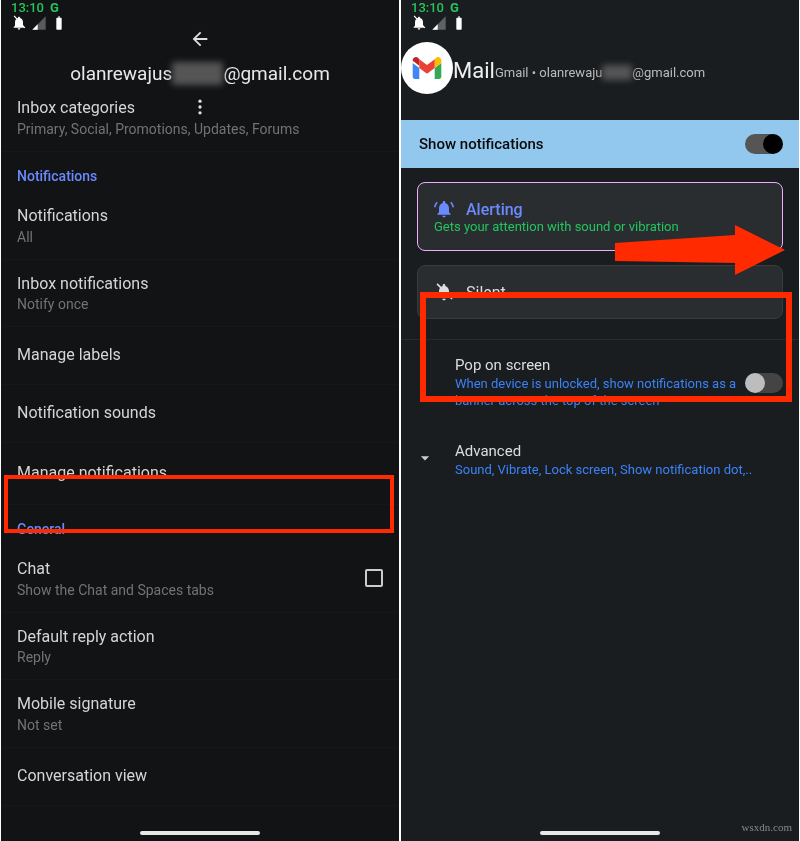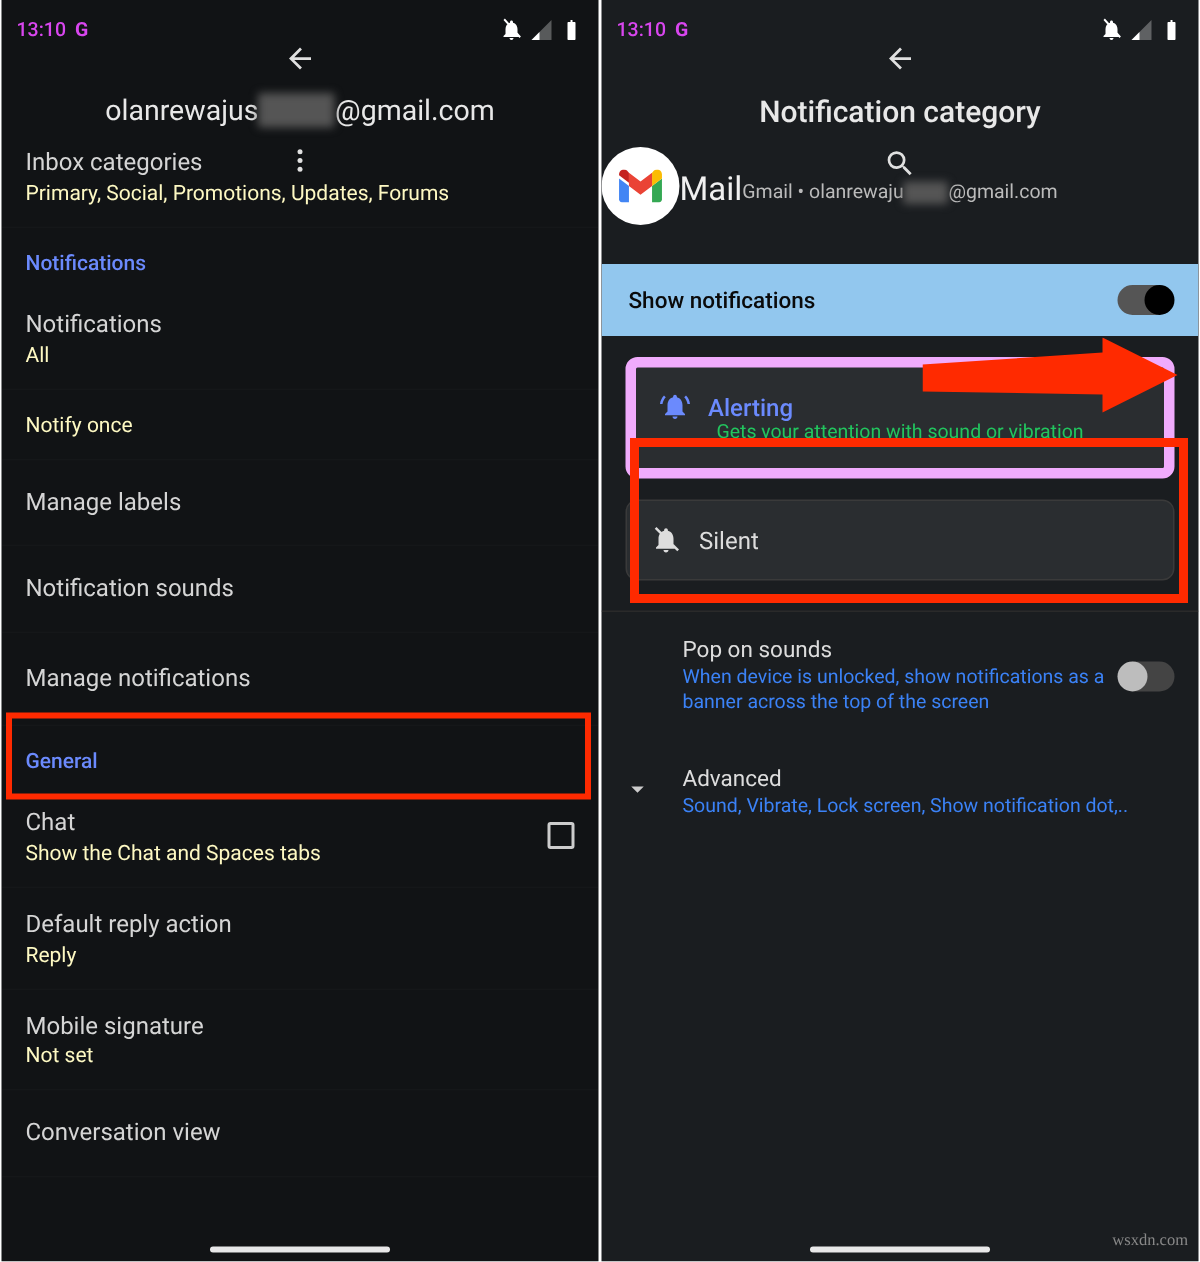--- a/index.html
+++ b/index.html
@@ -1,45 +1,45 @@
 <!DOCTYPE html>
 <html><head>
 <meta charset="utf-8">
 <style>
 * { margin:0; padding:0; box-sizing:border-box; font-family: Roboto, Arial, sans-serif; }
 body { background:#fff; width:800px; height:841px; display:flex; position:relative; }
 .phone { flex:1; background:#111315; color:#e0e0e0; display:flex; flex-direction:column; overflow:hidden; margin:0 1px; }
-.status-bar { height:28px; display:flex; align-items:flex-end; justify-content:space-between; padding:0 10px; font-size:13px; color:#d946ef; }
+.status-bar { height:28px; display:flex; align-items:flex-start; justify-content:space-between; padding:0 10px; font-size:13px; color:#22c55e;flex-direction:column; }
 .status-left { display:flex; align-items:center; gap:6px; font-weight:500; }
 .status-right { display:flex; align-items:center; gap:4px; }
 .icon-svg { width:16px; height:16px; }
 .appbar { height:56px; display:flex; align-items:center; padding:0 8px; gap:12px;flex-direction:column; }
 .appbar .title { flex:1; font-size:19px; color:#e8e8e8; }
 .appbar .title.big { font-size:20px; font-weight:500; }
 .icon-btn { width:40px; height:40px; display:flex; align-items:center; justify-content:center; border-radius:50%; }
 .content { flex:1; overflow:hidden; }
 .section-header { font-size:14px; padding:16px 16px 8px; }
 .section-header.blue { color:#6b8afd; font-weight:500; }
 .row { padding:14px 16px; border-bottom:1px solid rgba(255,255,255,0.02); position:relative; }
 .row .primary { font-size:16px; color:#d5d5d5; line-height:1.3; }
-.row .secondary { font-size:14px; color:#fef9c3; margin-top:2px; }
+.row .secondary { font-size:14px; color:#737373; margin-top:2px; }
 .row.single { padding:18px 16px; }
 .row.with-cb { display:flex; align-items:center; justify-content:space-between;gap:16px; }
 .cb { width:18px; height:18px; border:2px solid #ccc; border-radius:2px; }
 .highlight-box { position:absolute; border:4px solid #ff2a00; pointer-events:none; }
 .mail-header { display:flex; flex-direction:row; align-items:center; padding:14px 0 18px; }
 .mail-icon-circle { width:52px; height:52px; border-radius:50%; background:#fff; display:flex; align-items:center; justify-content:center; margin-bottom:8px; }
 .mail-title { font-size:22px; color:#f0f0f0; margin-bottom:4px; }
 .mail-sub { font-size:13px; color:#bbb; }
 .show-notif { background:#92c7ee; color:#0a0a0a; display:flex; align-items:center; justify-content:space-between; padding:14px 18px; font-size:15px; font-weight:500; position:relative; }
 .toggle { width:36px; height:20px; background:#555; border-radius:10px; position:relative; }
 .toggle .knob { width:20px; height:20px; background:#000; border-radius:50%; position:absolute; right:-2px; top:0; }
 .toggle.off .knob { background:#bdbdbd; left:-2px; right:auto; }
 .opt-card { margin:0 16px; padding:16px 16px; border:1px solid #3a3a3a; border-radius:8px; background:#2a2d30; margin-top:14px; }
-.opt-card.sel { border:7px solid #f0abfc;text-align:center; }
+.opt-card.sel { border:1px solid #f0abfc; }
 .opt-card .head { display:flex; align-items:center; gap:12px; }
 .opt-card .head .lbl { font-size:16px; }
 .opt-card.sel .lbl { color:#6b8afd; font-weight:500; }
 .opt-card .desc { font-size:13px; color:#22c55e; margin-top:0; }
 .divider { height:1px; background:#2a2a2a; margin:20px 0 0; }
 .sub-row { display:flex; padding:16px 16px 16px 54px; align-items:center; position:relative; }
 .sub-row .txt { flex:1; }
 .sub-row .p { font-size:15px; color:#ddd; }
 .sub-row .s { font-size:13px; color:#3b82f6; margin-top:2px; line-height:1.3; }
 .sub-row .exp { position:absolute; left:14px; top:22px; }
@@ -91,20 +91,21 @@
     <div class="row">
       <div class="primary">Inbox categories</div>
       <div class="secondary">Primary, Social, Promotions, Updates, Forums</div>
     </div>
     <div class="section-header blue">Notifications</div>
     <div class="row">
       <div class="primary">Notifications</div>
       <div class="secondary">All</div>
     </div>
     <div class="row">
+      <div class="primary">Inbox notifications</div>
       <div class="secondary">Notify once</div>
     </div>
     <div class="row single">
       <div class="primary">Manage labels</div>
     </div>
     <div class="row single">
       <div class="primary">Notification sounds</div>
     </div>
     <div class="row single" style="padding:20px 16px">
       <div class="primary">Manage notifications</div>
@@ -141,33 +142,20 @@
     <div class="status-right">
       <svg class="icon-svg" viewBox="0 0 24 24" fill="#fff">
           <path d="M12 22c1.1 0 2-.9 2-2h-4c0 1.1.9 2 2 2zm6-6v-5c0-3.07-1.64-5.64-4.5-6.32V4c0-.83-.67-1.5-1.5-1.5S10.5 3.17 10.5 4v.68C7.63 5.36 6 7.92 6 11v5l-2 2v1h16v-1l-2-2zM4 2l16 18 1.4-1.4L5.4.6 4 2z"></path>
         </svg>
       <svg class="icon-svg" viewBox="0 0 24 24" fill="#fff">
           <path d="M2 22h20V2L2 22z" opacity=".3"></path>
           <path d="M2 22h8v-8L2 22z"></path>
         </svg>
       <svg class="icon-svg" viewBox="0 0 24 24" fill="#fff">
           <path d="M15 4h-2V2h-2v2H9c-.6 0-1 .4-1 1v16c0 .6.4 1 1 1h6c.6 0 1-.4 1-1V5c0-.6-.4-1-1-1z"></path>
-        </svg>
-    </div>
-  </div>
-  <div class="appbar">
-    <div class="icon-btn">
-      <svg width="22" height="22" viewBox="0 0 24 24" fill="#e0e0e0">
-          <path d="M20 11H7.83l5.59-5.59L12 4l-8 8 8 8 1.41-1.41L7.83 13H20v-2z"></path>
-        </svg>
-    </div>
-    <div class="title big">Notification category</div>
-    <div class="icon-btn">
-      <svg width="22" height="22" viewBox="0 0 24 24" fill="#e0e0e0">
-          <path d="M15.5 14h-.79l-.28-.27A6.471 6.471 0 0016 9.5 6.5 6.5 0 109.5 16c1.61 0 3.09-.59 4.23-1.57l.27.28v.79l5 4.99L20.49 19l-4.99-5zm-6 0C7.01 14 5 11.99 5 9.5S7.01 5 9.5 5 14 7.01 14 9.5 11.99 14 9.5 14z"></path>
         </svg>
     </div>
   </div>
   <div class="content" style="position:relative">
     <div class="mail-header">
       <div class="mail-icon-circle">
         <svg width="30" height="22" viewBox="0 0 52 40">
             <path fill="#4285F4" d="M4 40h8V20L0 11v25c0 2.2 1.8 4 4 4z"></path>
             <path fill="#34A853" d="M40 40h8c2.2 0 4-1.8 4-4V11l-12 9v20z"></path>
             <path fill="#FBBC04" d="M40 4v16l12-9V6c0-4.9-5.6-7.7-9.6-4.8L40 4z"></path>
@@ -203,21 +191,21 @@
             <path d="M12 22c1.1 0 2-.9 2-2h-4c0 1.1.9 2 2 2zm6-6v-5c0-3.07-1.64-5.64-4.5-6.32V4c0-.83-.67-1.5-1.5-1.5S10.5 3.17 10.5 4v.68C7.63 5.36 6 7.92 6 11v5l-2 2v1h16v-1l-2-2zM3 3l18 18 1.4-1.4L4.4 1.6 3 3z"></path>
           </svg>
         <span class="lbl" style="color:#ddd">Silent</span>
       </div>
     </div>
 
     <div class="divider"></div>
 
     <div class="sub-row">
       <div class="txt">
-        <div class="p">Pop on sounds</div>
+        <div class="p">Pop on screen</div>
         <div class="s">When device is unlocked, show notifications as a banner across the top of the screen</div>
       </div>
       <div class="toggle off" style="background:#444">
           <div class="knob"></div>
         </div>
     </div>
 
     <div class="sub-row">
       <div class="exp">
         <svg width="20" height="20" viewBox="0 0 24 24" fill="#ccc">

